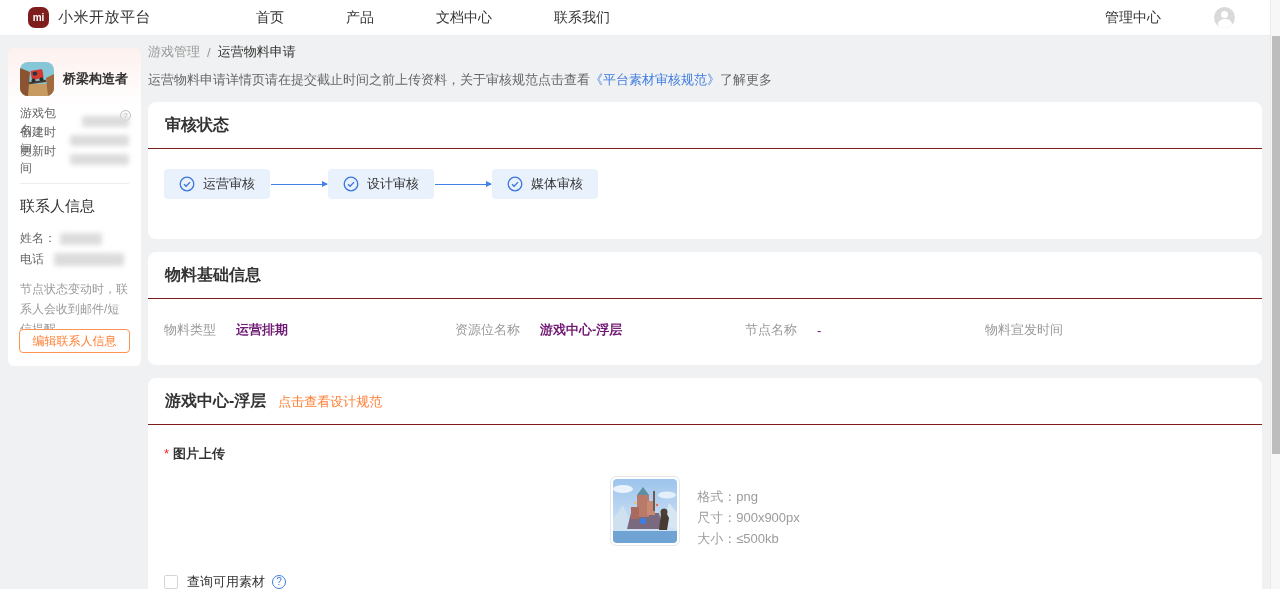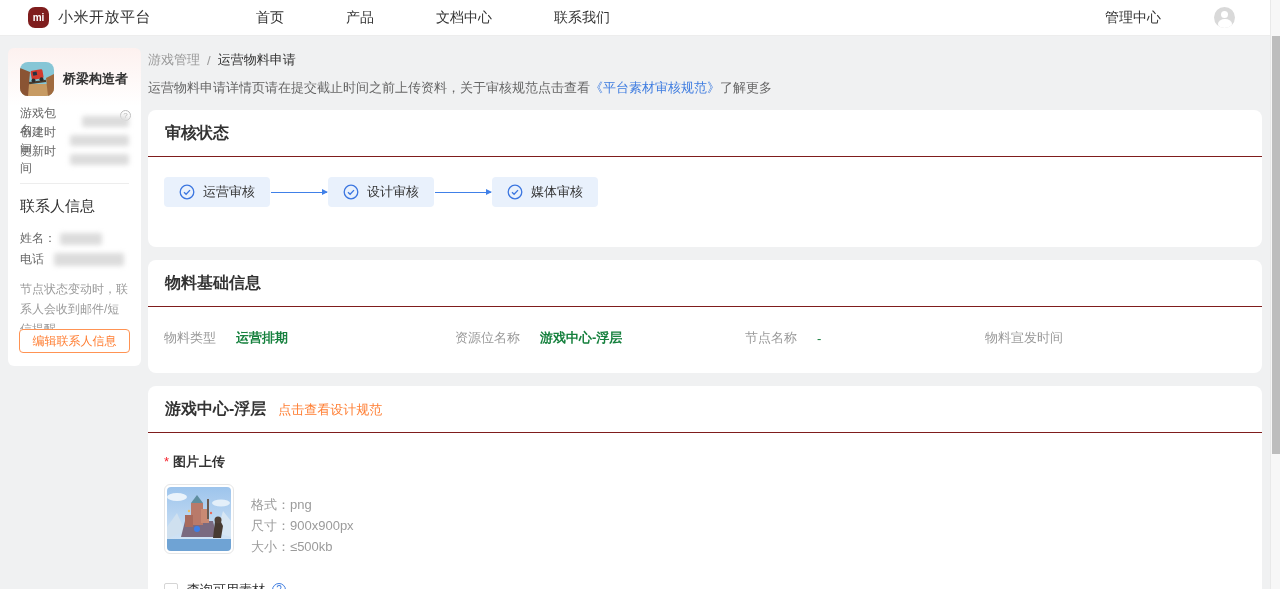--- a/index.html
+++ b/index.html
@@ -41,21 +41,21 @@
     border-radius:50%; color:#aaa; font-size:8px; line-height:9px; text-align:center; cursor:pointer; }
   .side-divider { border-top:1px solid #ededed; margin:14px 0 13px; }
   .contact-heading { font-size:15px; font-weight:400; color:#333; margin-bottom:12px; }
   .contact-note { font-size:12px; color:#9b9b9b; line-height:1.65; margin-top:10px; }
   .edit-contact-btn { position:absolute; left:11px; bottom:13px; width:111px; height:24px;
     background:#fff; border:1px solid #ff9353; color:#ff7e33; font-size:12px; border-radius:4px; cursor:pointer;
     font-family:inherit; }
 
   
   .main { position:absolute; left:148px; top:36px; width:1114px; }
-  .breadcrumb { font-size:13px; color:#999; padding-top:15px; display:flex; align-items:center; }
+  .breadcrumb { font-size:13px; color:#999; padding-top:7px; display:flex; align-items:center; }
   .breadcrumb .sep { margin:0 7px; }
   .breadcrumb .current { color:#333; font-weight:400; cursor:default; }
   .breadcrumb .parent { cursor:pointer; }
   .page-desc { font-size:13px; color:#666; margin-top:10px; }
   .page-desc .doc-link { color:#3e7ce0; cursor:pointer; }
 
   .card { background:#fff; border-radius:8px; margin-top:13px; }
   .card-header { padding:13px 17px 12px; border-bottom:1px solid #7f1d1d; display:flex; align-items:baseline; }
   .card-title { font-size:16px; font-weight:600; color:#333; }
   .design-link { font-size:13px; color:#ff7e33; margin-left:12px; cursor:pointer; }
@@ -67,29 +67,29 @@
   .step-chip svg { display:block; }
   .step-label { font-size:13px; color:#333; margin-left:8px; }
   .step-arrow { width:56px; height:1px; background:#4080e8; margin:0 1px; position:relative; }
   .step-arrow::after { content:""; position:absolute; right:-1px; top:-3px; border-left:6px solid #4080e8;
     border-top:3.5px solid transparent; border-bottom:3.5px solid transparent; }
 
   
   .info-body { padding:22px 16px 26px; display:flex; font-size:13px; }
   .info-field { display:flex; align-items:center; }
   .info-field .flabel { color:#999; margin-right:20px; white-space:nowrap; }
-  .info-field .fvalue { color:#15803d; white-space:nowrap; }
+  .info-field .fvalue { color:#701a75; white-space:nowrap; }
   .fvalue.strong { font-weight:600; }
   .if-1 { width:291px; } .if-2 { width:290px; } .if-3 { width:240px; } .if-4 { flex:1; }
 
   
   .upload-body { padding:20px 16px 0; }
   .upload-label { font-size:13px; color:#333; font-weight:600; }
   .required-mark { color:#f5222d; margin-right:4px; font-weight:400; }
-  .upload-row { display:flex; margin-top:13px; }
+  .upload-row { display:flex; margin-top:13px;justify-content:center; }
   .upload-thumb { width:70px; height:70px; border:1px solid #e6e6e6; border-radius:6px; padding:2px;
     background:#fff; cursor:pointer; flex:none; }
   .upload-thumb svg { border-radius:4px; display:block; }
   .upload-specs { margin-left:17px; font-size:13px; color:#9b9b9b; line-height:21px; padding-top:10px; }
   .check-row { display:flex; align-items:center; margin-top:24px; padding-bottom:26px; }
   .checkbox { width:14px; height:14px; border:1px solid #d5d5d5; border-radius:2px; background:#fff; cursor:pointer; flex:none; }
   .check-label { font-size:13px; color:#333; margin:0 7px 0 9px; cursor:pointer; }
   .question-circle { width:14px; height:14px; border:1px solid #3e7ce0; border-radius:50%; color:#3e7ce0;
     font-size:10px; line-height:12px; text-align:center; cursor:pointer; }
 </style>

